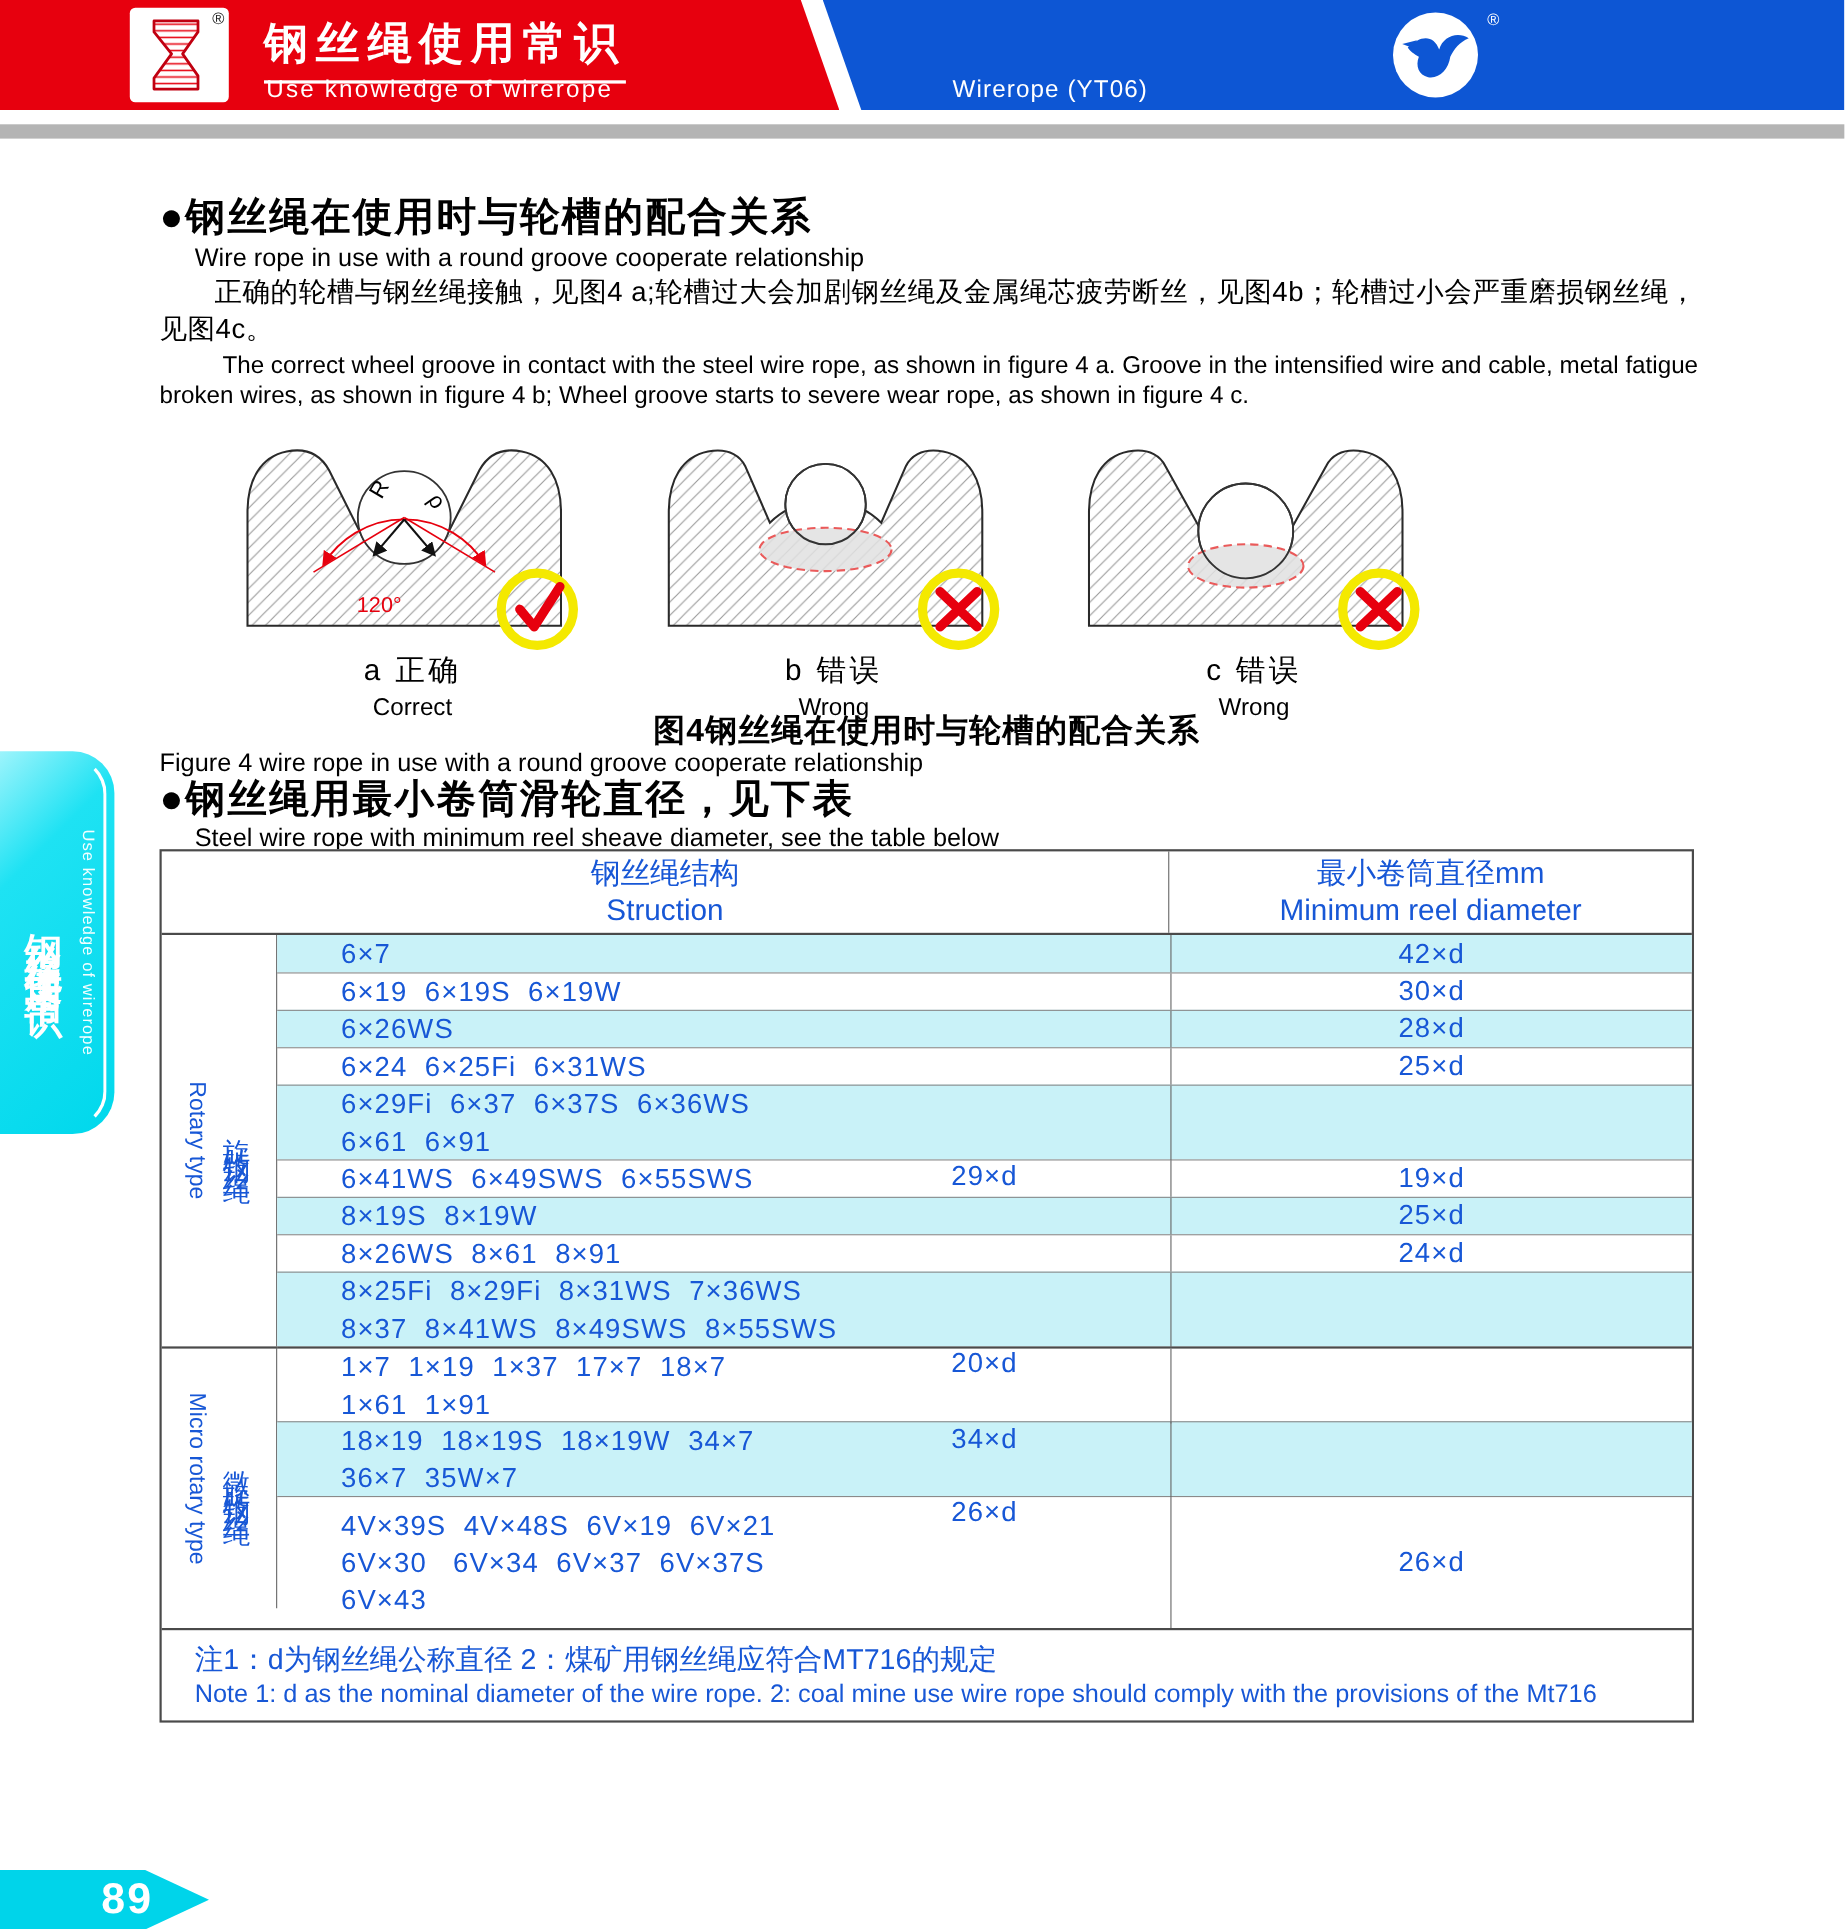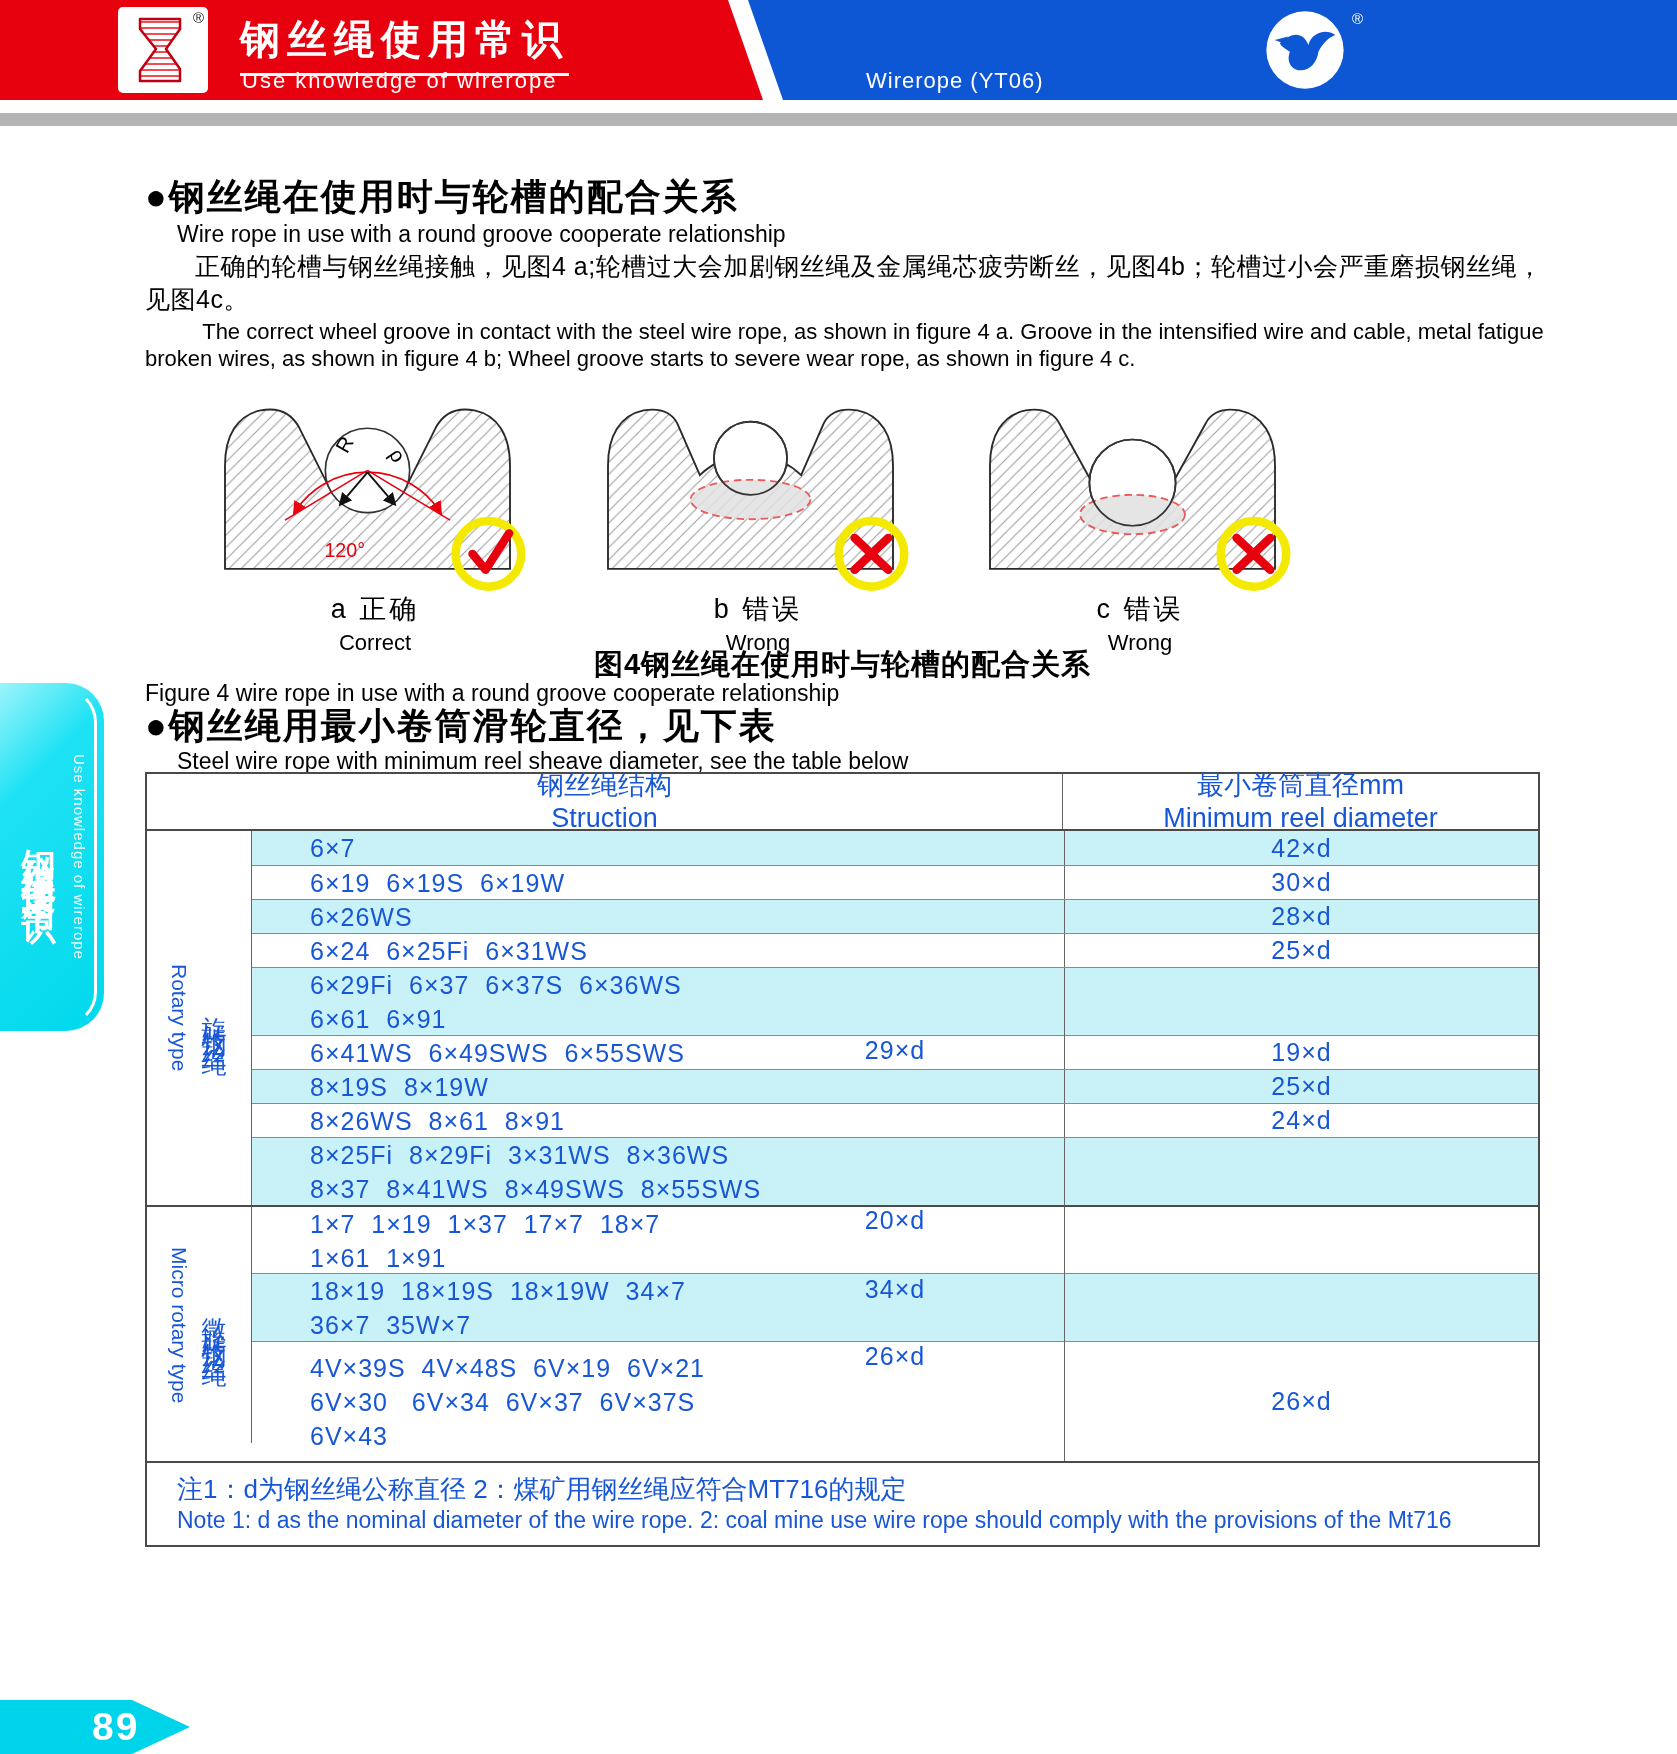--- a/index.html
+++ b/index.html
@@ -37,21 +37,21 @@
   .fig-zh{font-size:27px;letter-spacing:3px;margin-top:-6px;}
   .fig-en{font-size:22px;margin-top:3px;}
   .cap-zh{position:absolute;left:145px;top:645px;width:1395px;text-align:center;
           font-size:29px;font-weight:bold;letter-spacing:1px;}
   .cap-en{position:absolute;left:145px;top:680px;width:1395px;font-size:23px;}
   .s2-zh{position:absolute;left:145px;top:702px;font-size:36px;font-weight:bold;letter-spacing:2px;}
   .s2-en{position:absolute;left:177px;top:748px;font-size:23px;}
   
   .tbl{position:absolute;left:145px;top:772px;width:1395px;border:2px solid #4a4a4a;
        box-sizing:border-box;background:#fff;color:#1757d6;}
-  .thead{display:flex;height:57px;border-bottom:2px solid #4a4a4a;box-sizing:border-box;}
+  .thead{display:flex;height:76px;border-bottom:2px solid #4a4a4a;box-sizing:border-box;}
   .th{display:flex;flex-direction:column;justify-content:center;text-align:center;
       font-size:27px;line-height:33px;}
   .th1{width:916px;border-right:1px solid #666;box-sizing:border-box;}
   .th2{flex:1;}
   .tbody{display:flex;}
   .gcol{width:105px;box-sizing:border-box;}
   .gcell{display:flex;justify-content:center;align-items:center;gap:8px;
          border-right:1px solid #666;box-sizing:border-box;}
   .g1{height:374px;} .g2{height:238px;border-top:2px solid #4a4a4a;}
   .g-en{writing-mode:vertical-rl;font-size:21px;}
@@ -254,21 +254,21 @@
         <div class="trow h1 bg-c">
           <div class="cell struct"><div>8×19S  8×19W</div></div>
           <div class="cell dia">25×d</div>
         </div>
         <div class="trow h1">
           <div class="cell struct"><div>8×26WS  8×61  8×91</div></div>
           <div class="cell dia">24×d</div>
         </div>
         <div class="trow h2 bg-c">
           <div class="cell struct">
-            <div>8×25Fi  8×29Fi  3×31WS  8×36WS</div>
+            <div>8×25Fi  8×29Fi  8×31WS  7×36WS</div>
             <div>8×37  8×41WS  8×49SWS  8×55SWS</div>
           </div>
           <div class="cell dia">20×d</div>
         </div>
         <div class="trow h2 gsep">
           <div class="cell struct">
             <div>1×7  1×19  1×37  17×7  18×7</div>
             <div>1×61  1×91</div>
           </div>
           <div class="cell dia">34×d</div>

